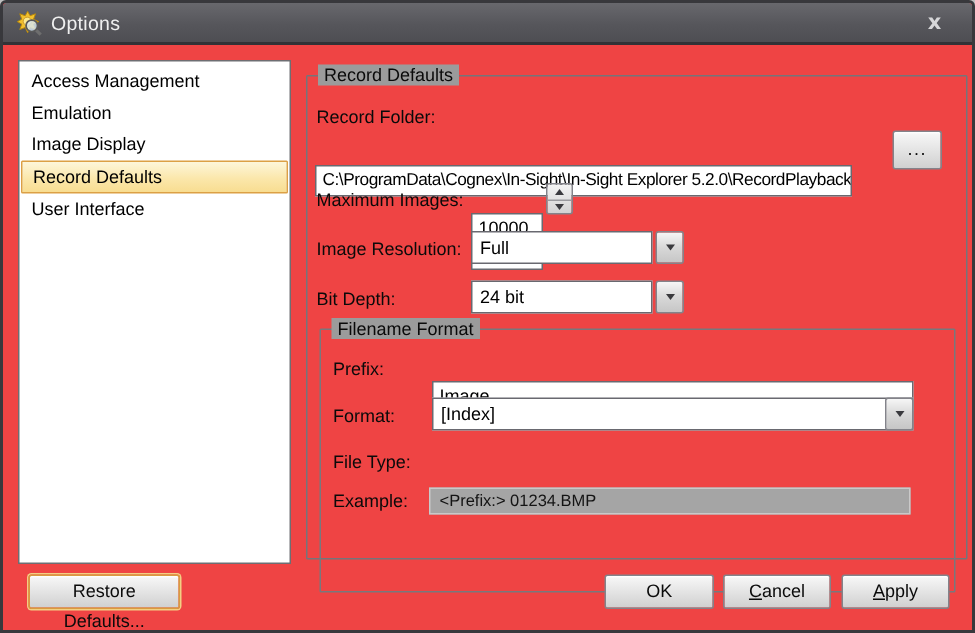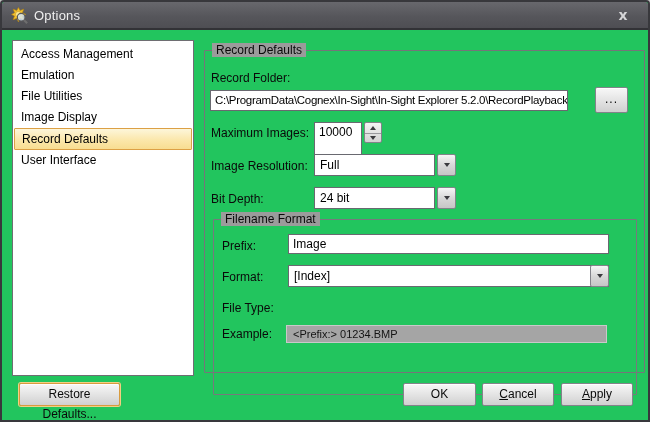--- a/index.html
+++ b/index.html
@@ -1,21 +1,21 @@
 <!DOCTYPE html>
 <html><head>
 <meta charset="utf-8">
 <style>
   * { margin:0; padding:0; box-sizing:border-box; }
   html,body { width:650px; height:422px; font-family:"Liberation Sans", sans-serif; }
   body { background:#c0c0c0; }
 
   .window {
     position:relative; width:650px; height:422px;
-    background:#22c55e;
+    background:#ef4444;
     border:2px solid #38383c;
     border-radius:4px 4px 0 0;
     overflow:hidden;
   }
 
   
   .titlebar {
     position:absolute; left:0; top:0; width:100%; height:28px;
     background:linear-gradient(#68686d, #56565b 55%, #4e4e53);
     border-bottom:2px solid #323236;
@@ -59,21 +59,21 @@
   .group-main { left:202px; top:48px; width:441px; height:323px; }
   .group-inner { left:8px; top:168px; width:424px; height:176px; border-color:#78787d; }
 
   .field-label {
     position:absolute; font-size:12px; color:#0a0a0a; white-space:nowrap;
   }
 
   .text-input {
     position:absolute; background:#ffffff; border:1px solid #696970;
     font-size:12px; color:#000; padding:0 4px; line-height:18px;
-    white-space:nowrap; overflow:hidden;
+    white-space:nowrap; overflow:hidden;margin-top:20px;
   }
   .path-input { font-size:11.5px; letter-spacing:-0.3px; line-height:19px; }
 
   .btn {
     background:linear-gradient(#f8f8f8, #e6e6e6 45%, #d0d0d0);
     border:1px solid #83838a; border-radius:2px;
     font-size:12px; color:#0a0a0a; text-align:center;
     box-shadow:inset 0 1px 0 rgba(255,255,255,.8);
     cursor:default;
   }
@@ -140,21 +140,20 @@
       <circle cx="9.6" cy="9.6" r="3.6" fill="#d6e8f7" fill-opacity="0.8" stroke="#5a5a5a" stroke-width="1.1"></circle>
       <line x1="12.4" y1="12.4" x2="15.2" y2="15.2" stroke="#6e6e6e" stroke-width="2"></line>
     </svg>
     <span class="title-text">Options</span>
     <span class="close-btn">x</span>
   </div>
 
   <div class="listbox">
     <div class="list-item">Access Management</div>
     <div class="list-item">Emulation</div>
-    <div class="list-item">File Utilities</div>
     <div class="list-item">Image Display</div>
     <div class="list-item selected">Record Defaults</div>
     <div class="list-item">User Interface</div>
   </div>
 
   <div class="group group-main">
     <span class="group-legend">Record Defaults</span>
 
     <span class="field-label" style="left:6px; top:20px;">Record Folder:</span>
     <div class="text-input path-input" style="left:5px; top:39px; width:358px; height:21px;">C:\ProgramData\Cognex\In-Sight\In-Sight Explorer 5.2.0\RecordPlayback</div>

